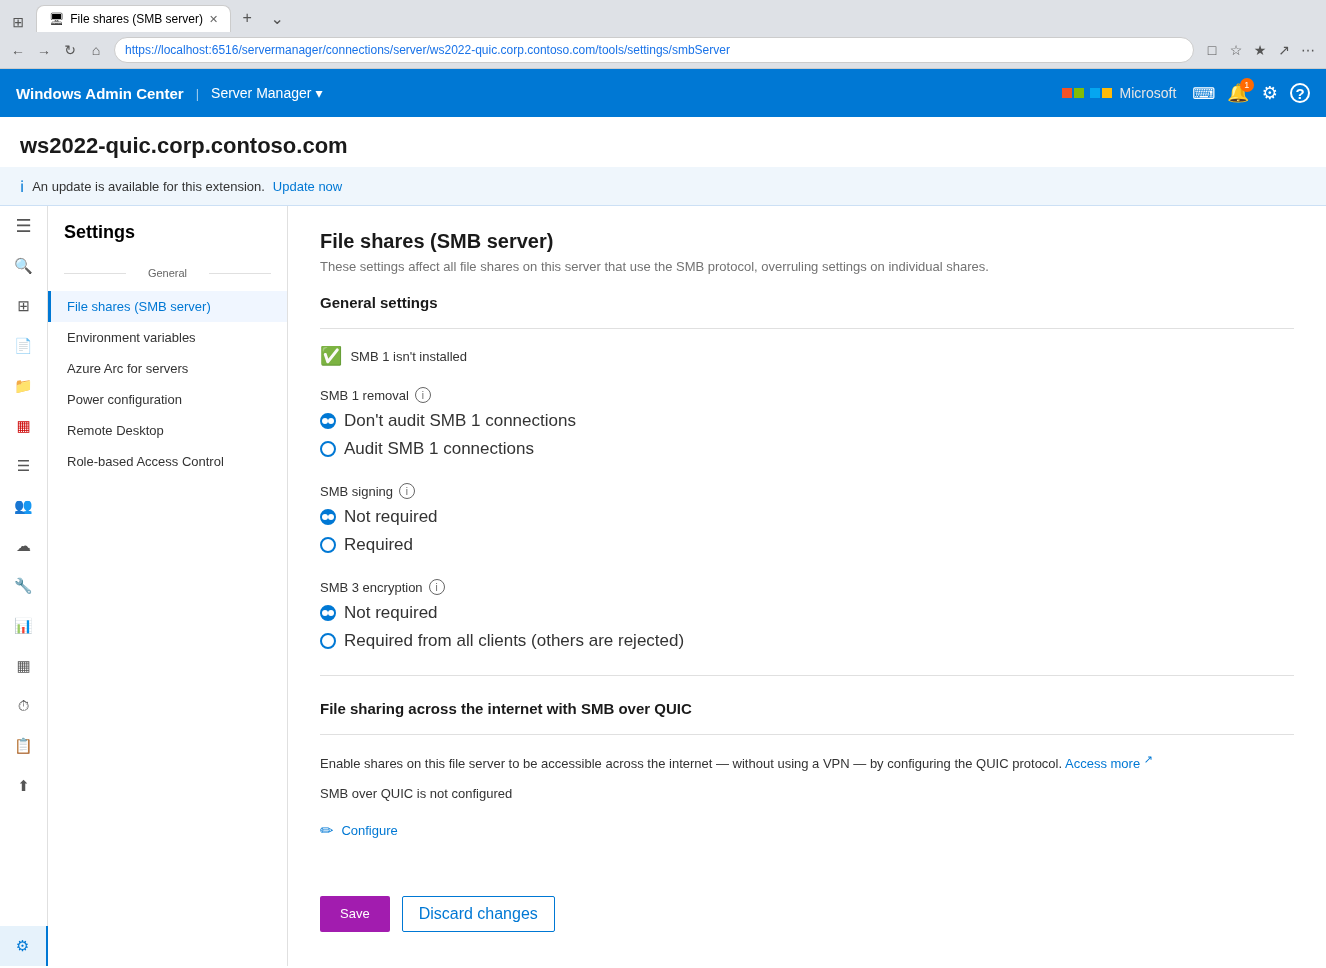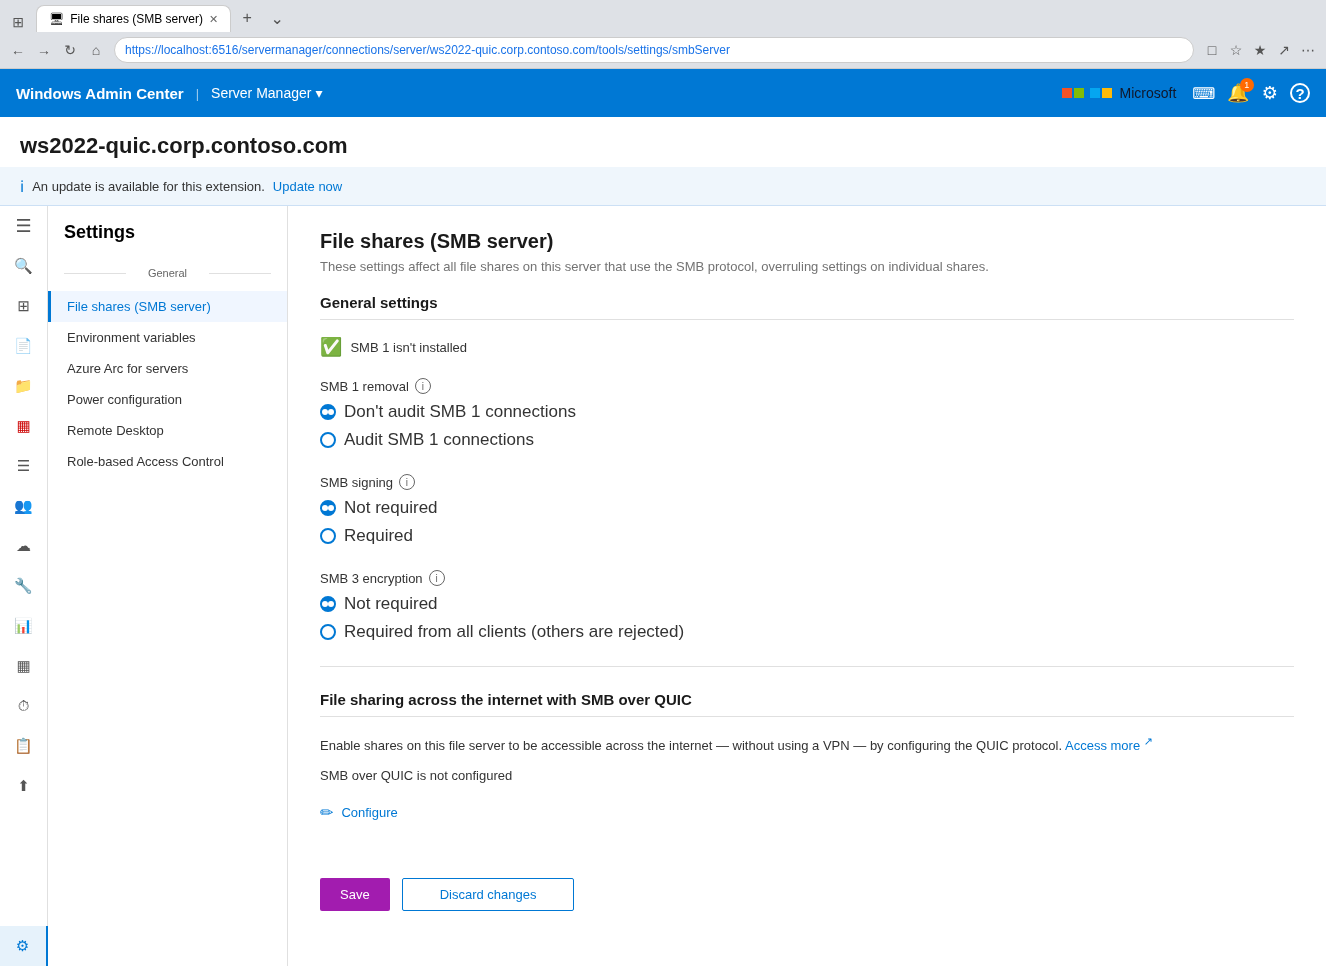--- a/index.html
+++ b/index.html
@@ -53,21 +53,21 @@
     .sidebar-menu-item.active { color: #0078d4; border-left: 3px solid #0078d4; background: #f0f6ff; font-weight: 500; }
 
     
     .content-area { flex: 1; padding: 24px 32px; overflow-y: auto; background: #fff; }
 
     
     .page-header { margin-bottom: 20px; }
     .page-content-title { font-size: 20px; font-weight: 600; color: #1a1a1a; margin-bottom: 6px; }
     .page-description { font-size: 13px; color: #737373; }
 
-    .section-header { font-size: 15px; font-weight: 600; color: #1a1a1a; padding-bottom: 8px; border-bottom: 1px solid #e0e0e0; margin-bottom: 16px; }
+    .section-header { font-size: 15px; font-weight: 600; color: #1a1a1a; padding-bottom: 17px; border-bottom: 1px solid #e0e0e0; margin-bottom: 16px; }
 
     .status-row { display: flex; align-items: center; gap: 8px; margin-bottom: 20px; }
     .status-icon-green { color: #107c10; font-size: 18px; }
     .status-text { font-size: 13px; color: #333; }
 
     .field-group { margin-bottom: 24px; }
     .field-label { font-size: 13px; color: #333; margin-bottom: 8px; display: flex; align-items: center; gap: 6px; }
     .info-icon { width: 16px; height: 16px; border-radius: 50%; border: 1px solid #666; display: inline-flex; align-items: center; justify-content: center; font-size: 10px; color: #666; cursor: pointer; }
 
     .radio-option { display: flex; align-items: center; gap: 8px; margin-bottom: 8px; cursor: pointer; }
@@ -82,21 +82,21 @@
     .section-quic { margin-top: 8px; }
     .quic-description { font-size: 13px; color: #333; margin-bottom: 12px; line-height: 1.5; }
     .quic-link { color: #0078d4; text-decoration: none; cursor: pointer; }
     .quic-status { font-size: 13px; color: #333; margin-bottom: 16px; }
 
     .configure-btn { display: flex; align-items: center; gap: 8px; cursor: pointer; color: #0078d4; font-size: 13px; font-weight: 500; padding: 4px 0; }
     .configure-icon { font-size: 16px; color: #0078d4; }
 
     .action-bar { display: flex; gap: 12px; margin-top: 32px; padding-top: 20px; }
     .btn-primary { background: #a21caf; color: white; border: none; padding: 8px 20px; border-radius: 2px; font-size: 13px; cursor: pointer; font-weight: 500; }
-    .btn-secondary { background: white; color: #0078d4; border: 1px solid #0078d4; padding: 8px 37px; border-radius: 2px; font-size: 13px; cursor: pointer; font-weight: 500; }
+    .btn-secondary { background: white; color: #0078d4; border: 1px solid #0078d4; padding: 8px 16px; border-radius: 2px; font-size: 16px; cursor: pointer; font-weight: 500; }
 
     
     .left-nav-icons { width: 48px; border-right: 1px solid #e0e0e0; display: flex; flex-direction: column; align-items: center; padding: 0; background: #fff; }
     .left-nav-icon { width: 48px; height: 40px; display: flex; align-items: center; justify-content: center; cursor: pointer; color: #555; font-size: 15px; }
     .left-nav-icon.active { background: #e6f2fb; color: #0078d4; border-right: 2px solid #0078d4; }
 
     .ms-logo-container { display: flex; align-items: center; gap: 2px; margin: 0 16px; }
 
     
     .ext-link-icon { font-size: 11px; vertical-align: super; }
@@ -147,21 +147,21 @@
   <div class="app-header-spacer"></div>
 
   <div class="ms-logo-container">
     <div class="ms-logo">
       <div class="ms-logo-square" style="background:#f35325;"></div>
       <div class="ms-logo-square" style="background:#81bc06;"></div>
       <div style="width:2px;"></div>
       <div class="ms-logo-square" style="background:#05a6f0; margin-top:0;"></div>
       <div class="ms-logo-square" style="background:#ffba08;"></div>
     </div>
-    <span style="color:#0f172a; font-size:14px; margin-left:6px;">Microsoft</span>
+    <span style="color:#e5e5e5; font-size:14px; margin-left:6px;">Microsoft</span>
   </div>
   <div class="header-icons">
     <div class="header-icon" style="font-size:16px;">⌨</div>
     <div class="header-icon">
       🔔
       <span class="badge">1</span>
     </div>
     <div class="header-icon">⚙</div>
     <div class="header-icon" style="font-size:15px; width:20px; height:20px; border:2px solid white; border-radius:50%; display:flex; align-items:center; justify-content:center; font-weight:bold;">?</div>
   </div>

